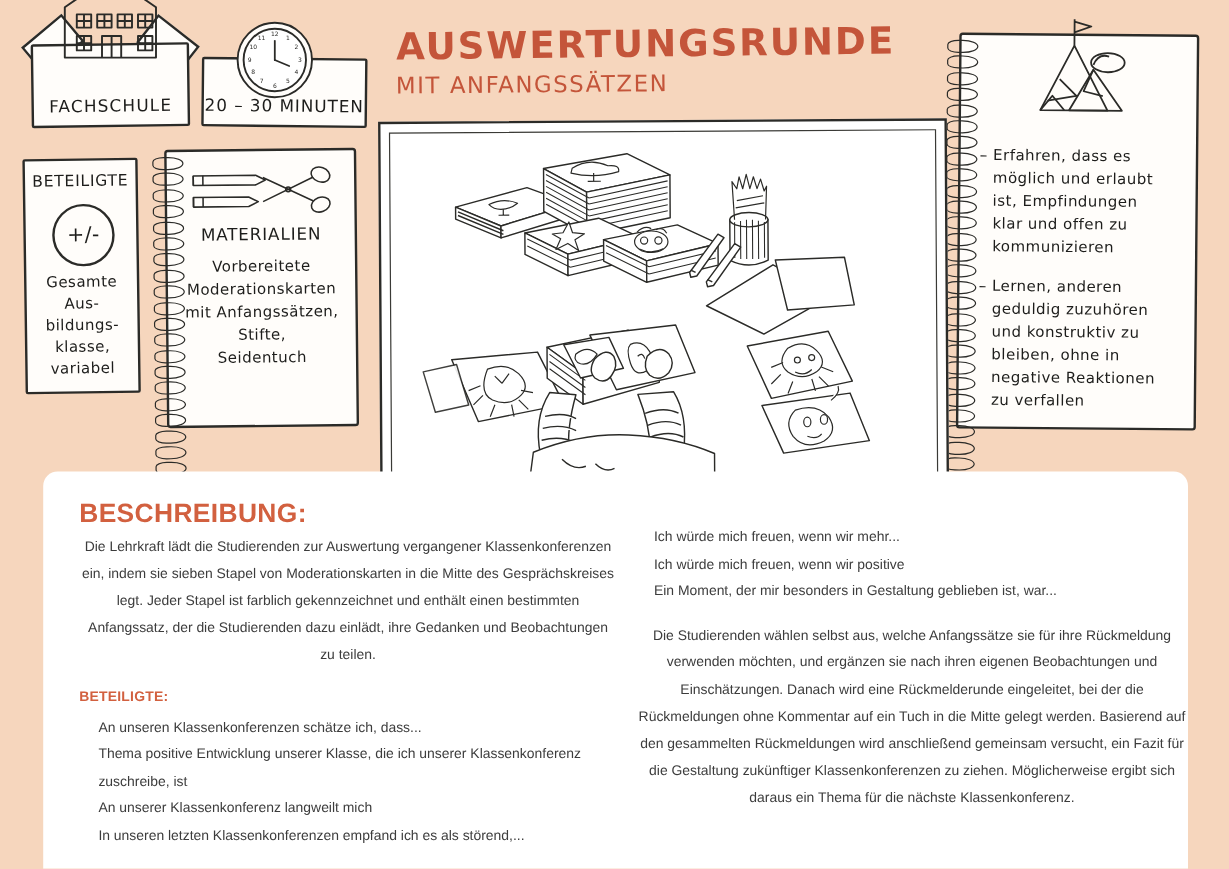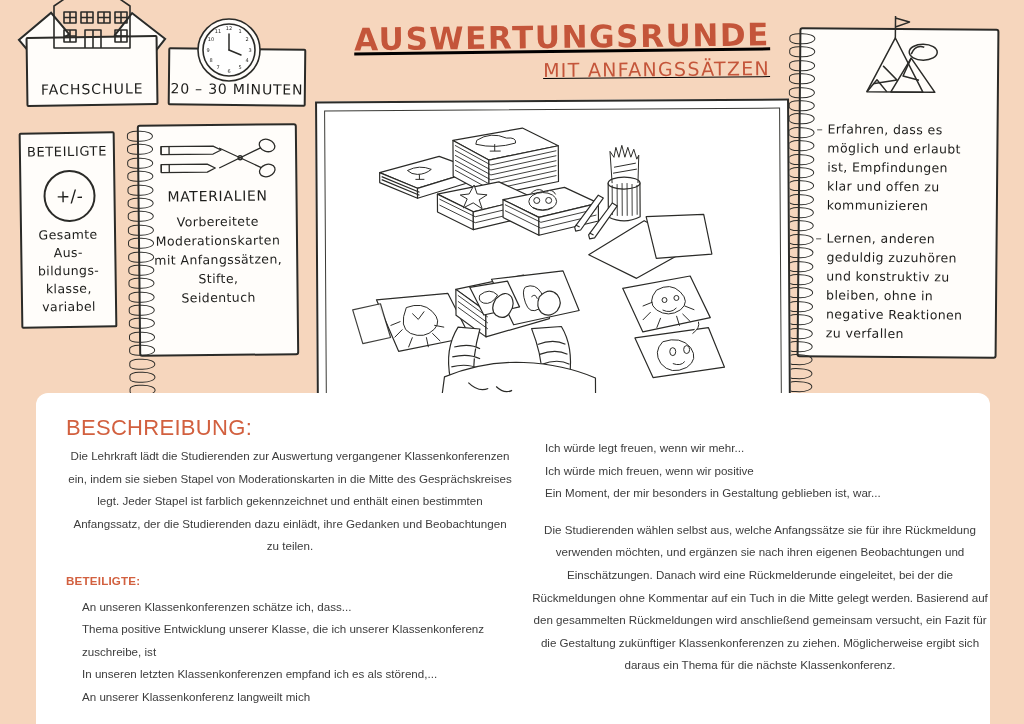--- a/index.html
+++ b/index.html
@@ -8,21 +8,21 @@
     width:1024px;height:724px;position:relative;overflow:hidden;
     background:#f6d6bd;
     font-family:"Liberation Sans", sans-serif;
   }
   .page{position:absolute;inset:0;}
 
   
   .hand{font-family:"DejaVu Sans", sans-serif;letter-spacing:.4px;color:#1d1d1b;}
 
   
-  .title-wrap{position:absolute;left:330;top:22px;width:440px;text-align:right;text-decoration:underline;}
+  .title-wrap{position:absolute;left:330;top:22px;width:440px;text-align:left;}
   #title-main{
     font-family:"DejaVu Sans", sans-serif;
     font-size:31px;font-weight:700;letter-spacing:1.6px;
     color:#c4553a;line-height:1;
     transform:rotate(-0.7deg);
   }
   #title-sub{
     font-family:"DejaVu Sans", sans-serif;
     font-size:19px;font-weight:400;letter-spacing:1.3px;
     color:#c4553a;margin-top:6px;
@@ -115,21 +115,21 @@
   }
   #illus-svg{position:absolute;inset:10px;width:calc(100% - 20px);height:calc(100% - 20px);}
 
   
   #panel{
     position:absolute;left:36px;top:393px;width:954px;height:331px;
     background:#ffffff;border-radius:12px 12px 0 0;
   }
   #panel-heading{
     position:absolute;left:30px;top:22px;
-    font-size:22px;font-weight:400;color:#d2603f;letter-spacing:.3px;
+    font-size:22px;font-weight:700;color:#d2603f;letter-spacing:.3px;
   }
   .col{position:absolute;top:52px;font-size:11.6px;line-height:22.6px;color:#3c3c3c;}
   #col-left{left:30px;width:448px;}
   #col-right{left:493px;width:462px;top:44px;}
   .para{margin:0 0 12px 0;text-align:center;}
   .sub-heading{color:#d2603f;font-weight:700;font-size:11.6px;margin:2px 0 3px 0;letter-spacing:.2px;}
   ul.examples{margin:0 0 8px 0;padding:0 0 0 16px;}
   ul.examples li{list-style:none;margin:0;padding:0;line-height:22.6px;}
 </style>
 </head>
@@ -429,28 +429,28 @@
 
   <div id="panel">
     <div id="panel-heading">BESCHREIBUNG:</div>
 
     <div class="col" id="col-left">
       <p class="para">Die Lehrkraft lädt die Studierenden zur Auswertung vergangener Klassenkonferenzen ein, indem sie sieben Stapel von Moderationskarten in die Mitte des Gesprächskreises legt. Jeder Stapel ist farblich gekennzeichnet und enthält einen bestimmten Anfangssatz, der die Studierenden dazu einlädt, ihre Gedanken und Beobachtungen zu teilen.</p>
       <div class="sub-heading">BETEILIGTE:</div>
       <ul class="examples">
         <li>An unseren Klassenkonferenzen schätze ich, dass...</li>
         <li>Thema positive Entwicklung unserer Klasse, die ich unserer Klassenkonferenz zuschreibe, ist</li>
+        <li>An unserer Klassenkonferenz langweilt mich</li>
         <li>In unseren letzten Klassenkonferenzen empfand ich es als störend,...</li>
-        <li>An unserer Klassenkonferenz langweilt mich</li>
       </ul>
     </div>
 
     <div class="col" id="col-right">
       <ul class="examples">
-        <li>Ich würde legt freuen, wenn wir mehr...</li>
+        <li>Ich würde mich freuen, wenn wir mehr...</li>
         <li>Ich würde mich freuen, wenn wir positive</li>
         <li>Ein Moment, der mir besonders in Gestaltung geblieben ist, war...</li>
       </ul>
       <p class="para" style="margin-top:14px;">Die Studierenden wählen selbst aus, welche Anfangssätze sie für ihre Rückmeldung verwenden möchten, und ergänzen sie nach ihren eigenen Beobachtungen und Einschätzungen. Danach wird eine Rückmelderunde eingeleitet, bei der die Rückmeldungen ohne Kommentar auf ein Tuch in die Mitte gelegt werden. Basierend auf den gesammelten Rückmeldungen wird anschließend gemeinsam versucht, ein Fazit für die Gestaltung zukünftiger Klassenkonferenzen zu ziehen. Möglicherweise ergibt sich daraus ein Thema für die nächste Klassenkonferenz.</p>
     </div>
   </div>
 
 </div>
 
 </body></html>

